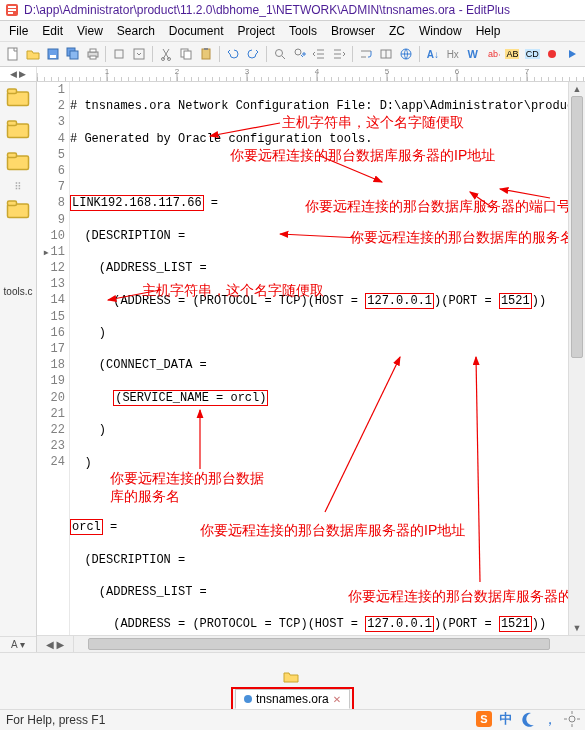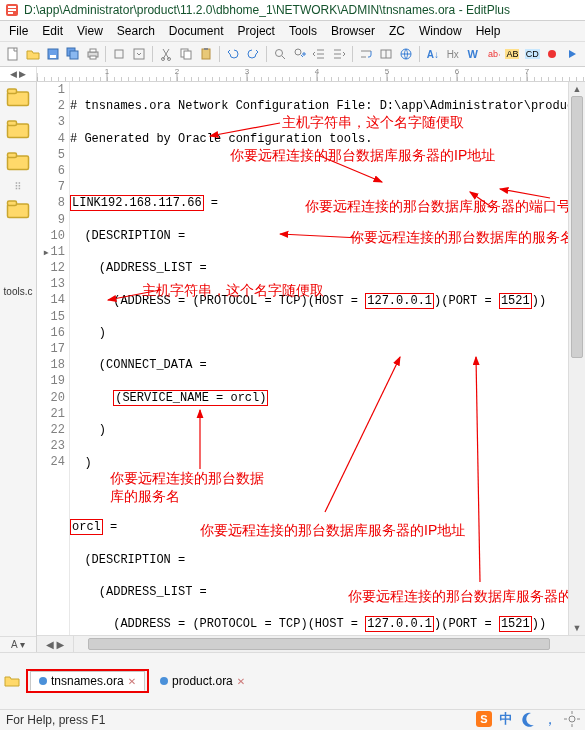--- a/index.html
+++ b/index.html
@@ -1,17 +1,17 @@
 <!DOCTYPE html>
 <html><head>
 <meta charset="utf-8">
 <style>
   body { margin:0; font-family: Tahoma, "Microsoft YaHei", sans-serif; font-size:12px; background:#f0f0f0; overflow:hidden; }
   .window { width:585px; height:730px; background:#fff; display:flex; flex-direction:column; position:relative; }
-  .titlebar { height:20px; background:#fff; display:flex; align-items:center; padding:0 4px 0 4px; font-size:12px; color:#14532d; border-bottom:1px solid #d0d0d0; }
+  .titlebar { height:20px; background:#fff; display:flex; align-items:center; padding:0 4px 0 4px; font-size:12px; color:#4c1d95; border-bottom:1px solid #d0d0d0; }
   .titlebar .icon { width:16px; height:16px; margin-right:4px; }
   .menubar { height:20px; display:flex; align-items:center; padding:0 2px; background:#f5f5f5; gap:0; }
   .menubar span { padding:2px 7px; cursor:default; }
   .toolbar { height:24px; background:#f5f5f5; display:flex; align-items:center; padding:0 4px; gap:2px; border-top:1px solid #e0e0e0; border-bottom:1px solid #d0d0d0; }
   .tbtn { width:18px; height:18px; display:flex; align-items:center; justify-content:center; }
   .tbtn svg { width:14px; height:14px; }
   .tb-sep { width:1px; height:16px; background:#ccc; margin:0 2px; }
   .ruler { height:14px; background:#fff; border-bottom:1px solid #d4d4d4; position:relative; font-size:9px; color:#888; overflow:hidden; display:flex; }
   .ruler-left { width:36px; flex:0 0 36px; border-right:1px solid #e0e0e0; display:flex; align-items:center; justify-content:center; gap:2px; }
   .ruler-arrow { cursor:pointer; color:#666; font-size:9px; }
@@ -32,21 +32,21 @@
   .redbox { border:1px solid #e00; padding:0 1px; }
   .anno-layer { position:absolute; inset:0; pointer-events:none; }
   .anno { position:absolute; color:#e00; font-family:"Microsoft YaHei",sans-serif; font-size:14px; white-space:nowrap; }
   .scroll-v { width:16px; background:#f0f0f0; border-left:1px solid #dcdcdc; position:relative; }
   .scroll-v .thumb { position:absolute; left:2px; right:2px; top:14px; height:260px; background:#cfcfcf; border:1px solid #b8b8b8; border-radius:2px; }
   .scroll-v .arr { position:absolute; left:0; right:0; height:14px; display:flex; align-items:center; justify-content:center; color:#666; font-size:9px; }
   .scroll-h { height:16px; background:#f0f0f0; border-top:1px solid #dcdcdc; display:flex; align-items:center; }
   .scroll-h .corner { width:36px; border-right:1px solid #dcdcdc; height:100%; display:flex; align-items:center; justify-content:center; gap:2px; color:#666; font-size:10px; }
   .scroll-h .track { flex:1; position:relative; height:100%; }
   .scroll-h .thumb { position:absolute; top:2px; bottom:2px; left:14px; width:460px; background:#cfcfcf; border:1px solid #b8b8b8; border-radius:2px; }
-  .tabs { height:24px; background:#f5f5f5; border-top:1px solid #dcdcdc; display:flex; align-items:center; padding:16px 4px; gap:2px; }
+  .tabs { height:24px; background:#f5f5f5; border-top:1px solid #dcdcdc; display:flex; align-items:center; padding:16px 4px; gap:2px;flex-direction:column; }
   .tabs .folder-icon { width:16px; height:16px; margin-right:4px; }
   .tab { display:flex; align-items:center; gap:4px; padding:2px 8px; font-size:12px; cursor:default; border:1px solid transparent; }
   .tab.active { background:#fff; border:1px solid #c8c8c8; border-bottom-color:#fff; }
   .tab .dot { width:8px; height:8px; border-radius:50%; background:#4a90d9; }
   .tab .close { color:#c77; font-size:10px; }
   .tab-highlight { border:2px solid #e00; padding:0 2px; }
   .statusbar { height:20px; background:#f5f5f5; border-top:1px solid #dcdcdc; display:flex; align-items:center; padding:0 6px; font-size:12px; color:#333; }
   .tray { position:absolute; right:4px; bottom:2px; display:flex; align-items:center; gap:4px; }
   .tray-icon { width:18px; height:18px; display:flex; align-items:center; justify-content:center; }
 </style>

